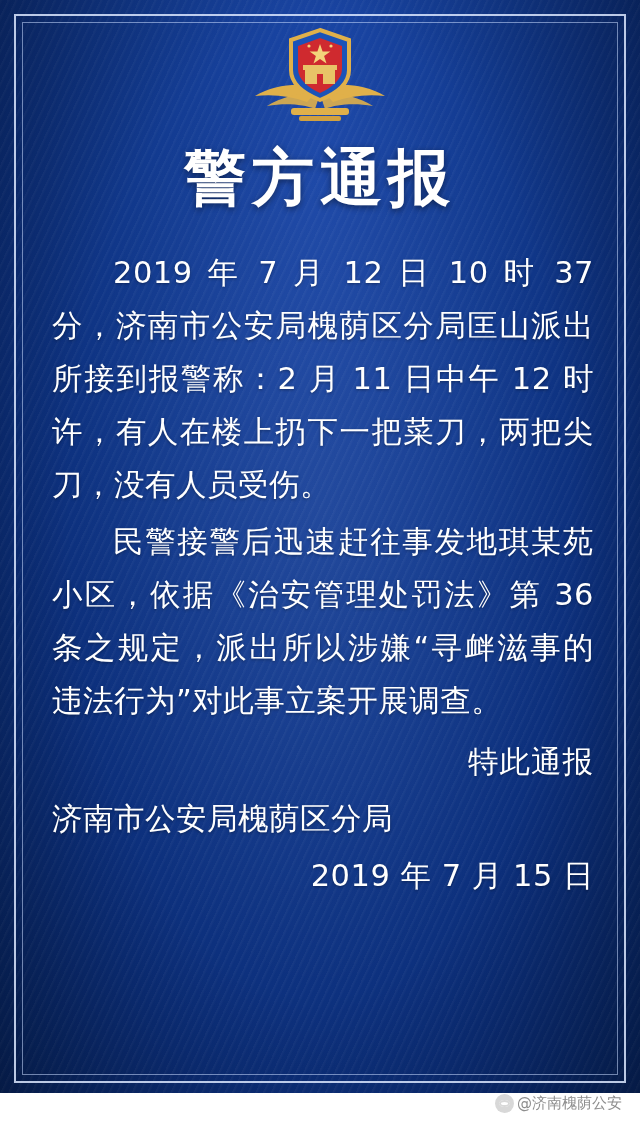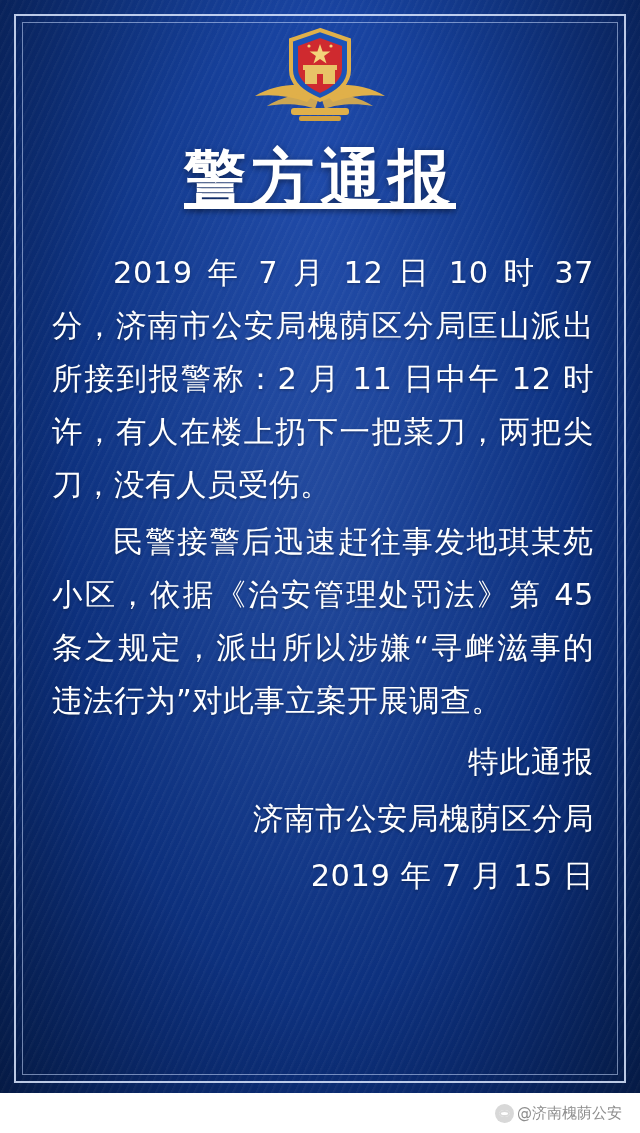--- a/index.html
+++ b/index.html
@@ -80,21 +80,20 @@
     left: 0;
     right: 0;
     top: 136px;
     text-align: center;
     color: #ffffff;
     font-size: 62px;
     letter-spacing: 6px;
     font-weight: bold;
     font-family: "DejaVu Sans", "Liberation Sans", sans-serif;
     text-shadow: 0 2px 6px rgba(0,0,0,0.45);
-    text-decoration: underline;
   }
 
   
   .body-text {
     position: absolute;
     left: 52px;
     right: 46px;
     top: 246px;
     color: #ffffff;
     font-size: 30.5px;
@@ -110,33 +109,32 @@
   }
   .indent {
     text-indent: 2em;
   }
   .closing {
     margin-top: 8px;
     text-align: right;
     letter-spacing: 1px;
   }
   .sign {
-    text-align: right;
     letter-spacing: 0.5px;
   }
   .date {
     text-align: right;
     letter-spacing: 0.5px;
   }
 
   
   .watermark {
     position: absolute;
     right: 18px;
-    bottom: 10px;
+    bottom: 20px;
     display: flex;
     align-items: flex-start;
     gap: 3px;
     color: #8e8e8e;
     font-size: 15px;
     font-family: "DejaVu Sans", "Liberation Sans", sans-serif;
   }
   .weibo-eye {
     display: inline-block;
     width: 19px;
@@ -201,21 +199,21 @@
 
       <circle cx="64" cy="24" r="1.6" fill="#f3d37a"></circle>
       <circle cx="86" cy="24" r="1.6" fill="#f3d37a"></circle>
     </svg>
   </div>
 
   <div class="title">警方通报</div>
 
   <div class="body-text">
     <p class="para indent">2019 年 7 月 12 日 10 时 37 分，济南市公安局槐荫区分局匡山派出所接到报警称：2 月 11 日中午 12 时许，有人在楼上扔下一把菜刀，两把尖刀，没有人员受伤。</p>
-    <p class="para indent">民警接警后迅速赶往事发地琪某苑小区，依据《治安管理处罚法》第 45 条之规定，派出所以涉嫌“寻衅滋事的违法行为”对此事立案开展调查。</p>
+    <p class="para indent">民警接警后迅速赶往事发地琪某苑小区，依据《治安管理处罚法》第 36 条之规定，派出所以涉嫌“寻衅滋事的违法行为”对此事立案开展调查。</p>
     <p class="para closing">特此通报</p>
     <p class="para sign">济南市公安局槐荫区分局</p>
     <p class="para date">2019 年 7 月 15 日</p>
   </div>
 
   <div class="footer-bar"></div>
 
   <div class="watermark">
     <span class="weibo-eye"></span>
     <span>@济南槐荫公安</span>

